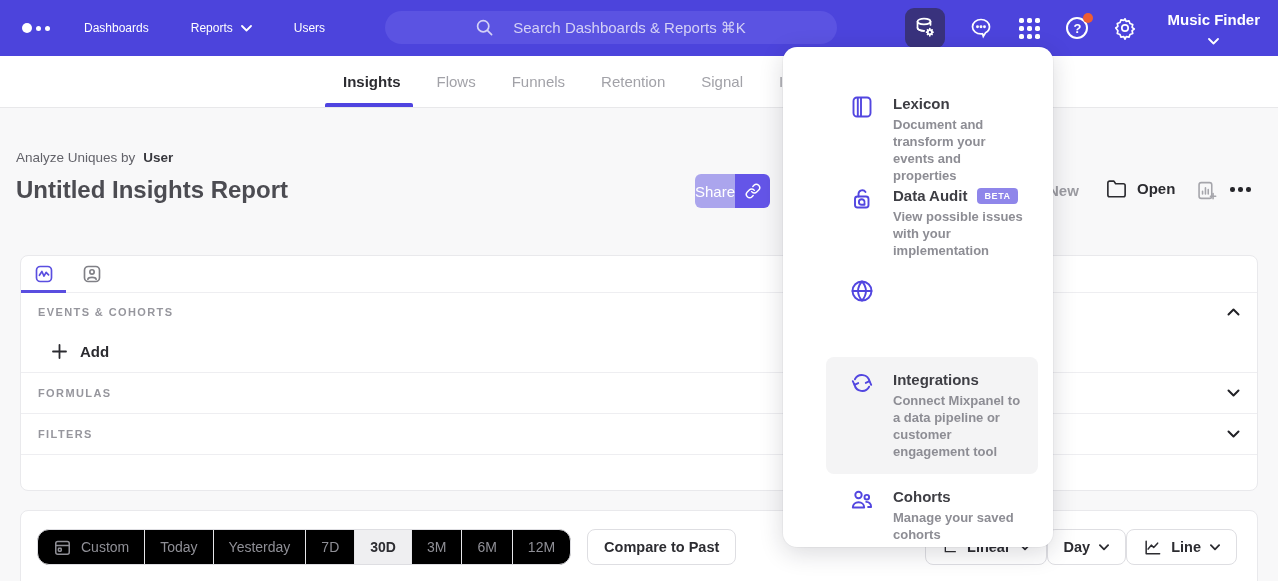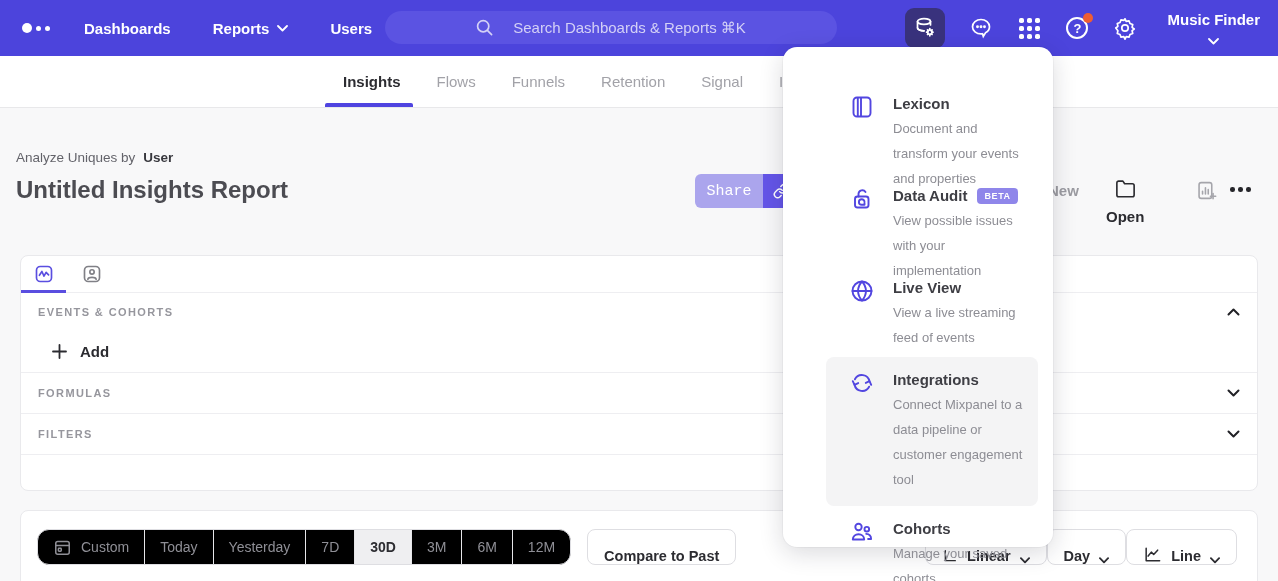--- a/index.html
+++ b/index.html
@@ -6,21 +6,21 @@
   html,body { width:1278px; height:581px; overflow:hidden; }
   body { font-family:"Liberation Sans", sans-serif; background:#f8f8f9; position:relative; }
   svg { display:block; }
 
   
   .topnav { position:absolute; left:0; top:0; width:1278px; height:56px; background:#4C44DC; display:flex; align-items:center; z-index:10; }
   .logo { margin-left:22px; display:flex; align-items:center; gap:4px; }
   .logo .d1 { width:10px; height:10px; border-radius:50%; background:#fff; }
   .logo .d2, .logo .d3 { width:5px; height:5px; border-radius:50%; background:#fff; }
   .nav-links { display:flex; align-items:center; gap:42px; margin-left:34px; }
-  .nav-link { color:#ffffff; font-size:15px; font-weight:700; display:flex; align-items:center; gap:8px; cursor:pointer;justify-content:center; }
+  .nav-link { color:#ffffff; font-size:12px; font-weight:400; display:flex; align-items:center; gap:8px; cursor:pointer;justify-content:center; }
   .search-pill { position:absolute; left:385px; top:11px; width:452px; height:33px; border-radius:17px; background:#5B53E2; display:flex; align-items:center; justify-content:center; gap:20px; color:#D4D1F6; font-size:15px; }
   .nav-right { position:absolute; right:18px; top:0; height:56px; display:flex; align-items:center; gap:24px; }
   .nav-icon-btn { width:24px; height:24px; display:flex; align-items:center; justify-content:center; position:relative; cursor:pointer; }
   .data-btn { width:40px; height:40px; border-radius:9px; background:#39327D; display:flex; align-items:center; justify-content:center; }
   .help-circle { width:22px; height:22px; border:2px solid #fff; border-radius:50%; display:flex; align-items:center; justify-content:center; color:#fff; font-size:13px; font-weight:700; }
   .notif-dot { position:absolute; top:-3px; right:-4px; width:10px; height:10px; border-radius:50%; background:#EF5D33; }
   .grid-icon { display:grid; grid-template-columns:repeat(3,5px); grid-gap:3px; }
   .grid-icon span { width:5px; height:5px; background:#fff; border-radius:1.8px; }
   .project { display:flex; align-items:center; gap:10px; color:#fff; font-size:15px; font-weight:700; margin-left:6px; cursor:pointer;flex-direction:column; }
 
@@ -29,24 +29,24 @@
   .tabs { display:flex; align-items:center; gap:36px; margin-left:343px; height:100%; }
   .tab { font-size:15px; color:#a2a2a8; cursor:pointer; }
   .tab.active { color:#2d2d32; font-weight:700; }
   .tab-underline { position:absolute; left:325px; bottom:0; width:88px; height:4px; background:#4F44E0; border-radius:2px 2px 0 0; }
 
   
   .subtitle { position:absolute; left:16px; top:150px; font-size:13.5px; color:#63636a; display:flex; gap:8px; }
   .subtitle b { color:#38383e; font-weight:700; }
   .report-title { position:absolute; left:16px; top:176px; font-size:24px; font-weight:700; color:#4c4c52; }
   .share-group { position:absolute; left:695px; top:174px; height:34px; display:flex; cursor:pointer; }
-  .share-main { width:68px; background:#ABA5ED; color:#fff; font-size:15px; display:flex; align-items:center; justify-content:center; border-radius:6px 0 0 6px;font-family:Liberation Mono, monospace; }
+  .share-main { width:40px; background:#ABA5ED; color:#fff; font-size:15px; display:flex; align-items:center; justify-content:center; border-radius:6px 0 0 6px; }
   .share-link { width:35px; background:#6455E8; display:flex; align-items:center; justify-content:center; border-radius:0 6px 6px 0; }
   .new-label { position:absolute; left:1048px; top:182px; font-size:15px; color:#9b9ba1; font-weight:600; cursor:pointer; }
-  .open-btn { position:absolute; left:1106px; top:179px; display:flex; align-items:center; gap:10px; font-size:15px; font-weight:700; color:#2b2b30; cursor:pointer;flex-direction:column; }
+  .open-btn { position:absolute; left:1106px; top:179px; display:flex; align-items:center; gap:10px; font-size:15px; font-weight:700; color:#2b2b30; cursor:pointer; }
   .board-btn { position:absolute; left:1196px; top:180px; cursor:pointer; }
   .more-btn { position:absolute; left:1230px; top:187px; display:flex; gap:3.5px; cursor:pointer; }
   .more-btn i { width:4.5px; height:4.5px; border-radius:50%; background:#26262b; }
 
   
   .query-card { position:absolute; left:20px; top:255px; width:1238px; height:236px; background:#fff; border:1px solid #e9e9ec; border-radius:8px; z-index:2; }
   .qtabs { height:37px; position:relative; border-bottom:1px solid #eeeef1; display:flex; align-items:center; padding-left:13px; gap:28px; }
   .qtab { cursor:pointer; }
   .qtab-underline { position:absolute; left:0; bottom:-1px; width:45px; height:3px; background:#5A4EE0; }
   .qrow { display:flex; align-items:center; padding:0 17px; }
@@ -57,32 +57,32 @@
   .qdivider { border-top:1px solid #eeeef1; }
   .row-sec { height:40px; cursor:pointer; }
 
   
   .bottom-card { position:absolute; left:20px; top:510px; width:1238px; height:75px; background:#fff; border:1px solid #e9e9ec; border-radius:8px 8px 0 0; z-index:2; }
   .toolbar-left { position:absolute; left:16px; top:18px; display:flex; align-items:stretch; height:36px; }
   .range-group { display:flex; border:1px solid #dedee2; border-radius:12px; overflow:hidden; background:#000000; }
   .range-item { display:flex; align-items:center; gap:9px; padding:0 15px; font-size:14px; color:#8f8f96; border-left:1px solid #e6e6e9; cursor:pointer; }
   .range-item:first-child { border-left:none; }
   .range-item.selected { background:#efeff1; color:#2c2c31; font-weight:700; }
-  .tool-btn { display:flex; align-items:flex-end; gap:9px; padding:0 16px; border:1px solid #dedee2; border-radius:8px; background:#fff; font-size:14.5px; font-weight:700; color:#2c2c31; cursor:pointer; }
+  .tool-btn { display:flex; align-items:center; gap:9px; padding:0 16px; border:1px solid #dedee2; border-radius:8px; background:#fff; font-size:14.5px; font-weight:700; color:#2c2c31; cursor:pointer; }
   .compare-btn { margin-left:16px; }
   .toolbar-right { position:absolute; right:20px; top:18px; display:flex; height:36px; }
 
   
   .menu-panel { position:absolute; left:783px; top:47px; width:270px; height:500px; background:#fff; border-radius:14px; box-shadow:0 6px 24px rgba(25,25,45,.16), 0 0 0 1px rgba(0,0,0,.03); z-index:60; padding-top:34px;padding-left:28px; }
   .menu-item { margin:0 15px; height:92px; padding:14px 12px 0 24px; display:flex; gap:19px; border-radius:8px; cursor:pointer; }
   .menu-item.hovered { height:auto; background:#f4f4f5; padding-bottom:14px; }
   .mi-icon { flex:0 0 24px; }
   .mi-title { font-size:15px; font-weight:700; color:#3e3e44; display:flex; align-items:center; }
   .mi-badge { display:inline-block; background:#8F86EA; color:#fff; font-size:9px; font-weight:700; letter-spacing:.6px; padding:3px 7px; border-radius:4px; margin-left:10px; }
-  .mi-desc { font-size:13px; line-height:25px; color:#8d8d94; margin-top:4px; }
+  .mi-desc { font-size:13px; line-height:17px; color:#8d8d94; margin-top:4px;font-weight:bold; }
 </style>
 </head>
 <body>
 
 <div class="topnav">
   <div class="logo">
       <span class="d1"></span>
       <span class="d2"></span>
       <span class="d3"></span>
     </div>
@@ -372,26 +372,20 @@
   </div>
 
   <div class="menu-item">
     <div class="mi-icon">
       <svg width="24" height="24" viewBox="0 0 24 24" fill="none" stroke="#5246E0" stroke-width="1.9" stroke-linecap="round" stroke-linejoin="round">
         <circle cx="12" cy="12" r="9.5"></circle>
         <path d="M2.5 12h19"></path>
         <path d="M12 2.5a14.5 14.5 0 0 1 4 9.5 14.5 14.5 0 0 1-4 9.5 14.5 14.5 0 0 1-4-9.5 14.5 14.5 0 0 1 4-9.5z"></path>
       </svg>
     </div>
-    <div class="mi-text">
-      <div class="mi-title">
-          <span>Live View</span>
-        </div>
-      <div class="mi-desc">View a live streaming feed of events</div>
-    </div>
   </div>
 
   <div class="menu-item hovered">
     <div class="mi-icon">
       <svg width="24" height="24" viewBox="0 0 24 24" fill="none" stroke="#5246E0" stroke-width="1.9" stroke-linecap="round" stroke-linejoin="round">
         <path d="M4.5 13.5a7.8 7.8 0 0 0 14.6 2.2"></path>
         <path d="M19.5 10.5A7.8 7.8 0 0 0 4.9 8.3"></path>
         <polyline points="8.2 12.1 4.5 13.8 2.8 10.2"></polyline>
         <polyline points="15.8 11.9 19.5 10.2 21.2 13.8"></polyline>
       </svg>

